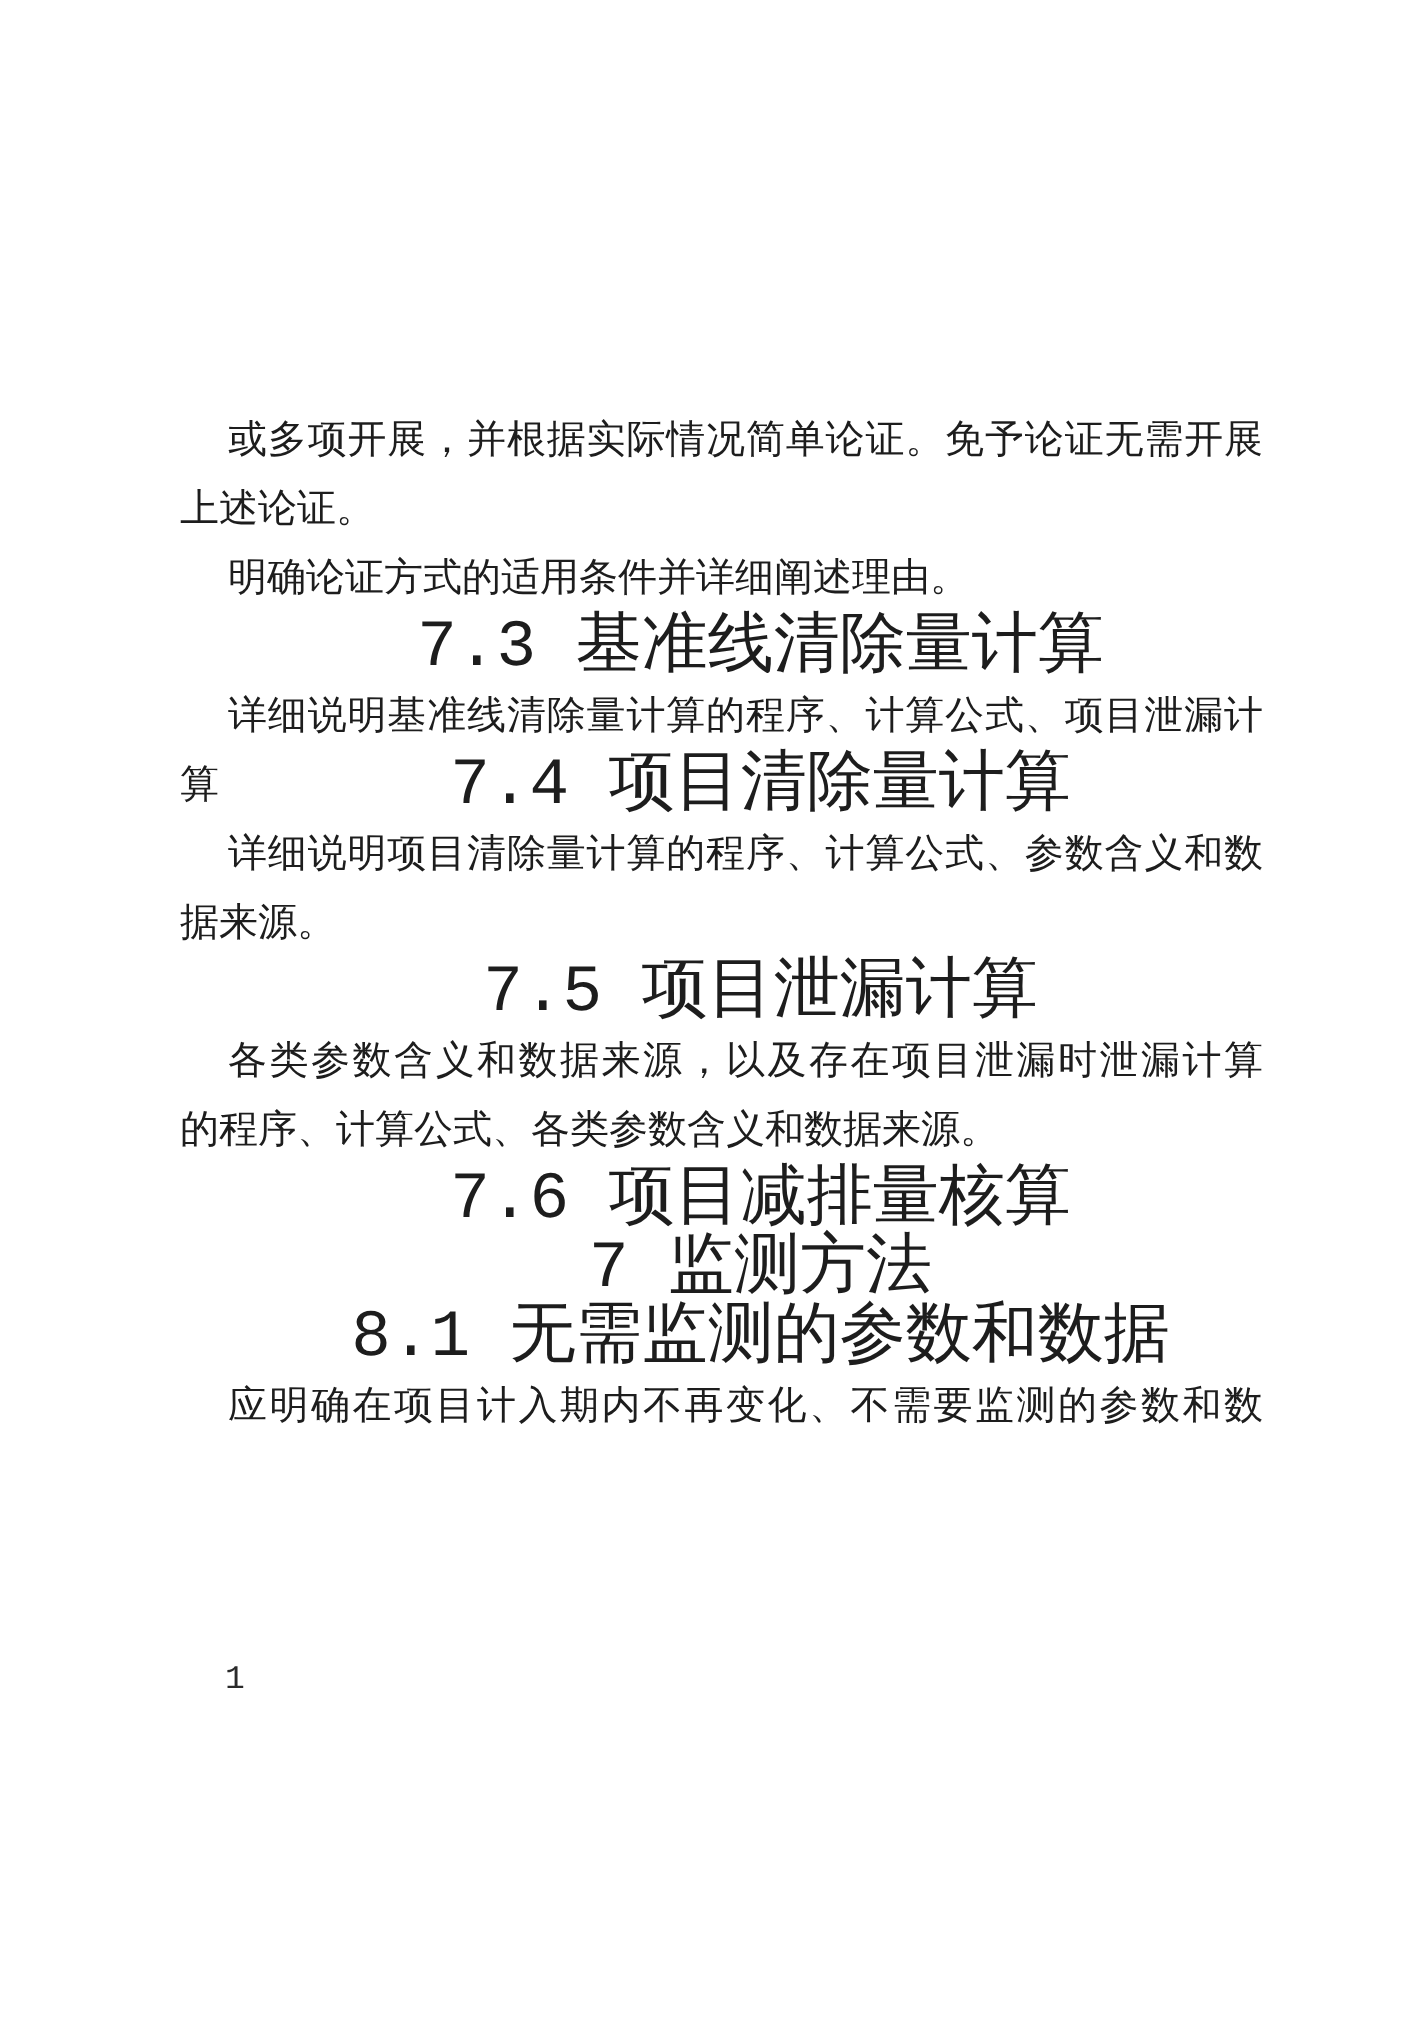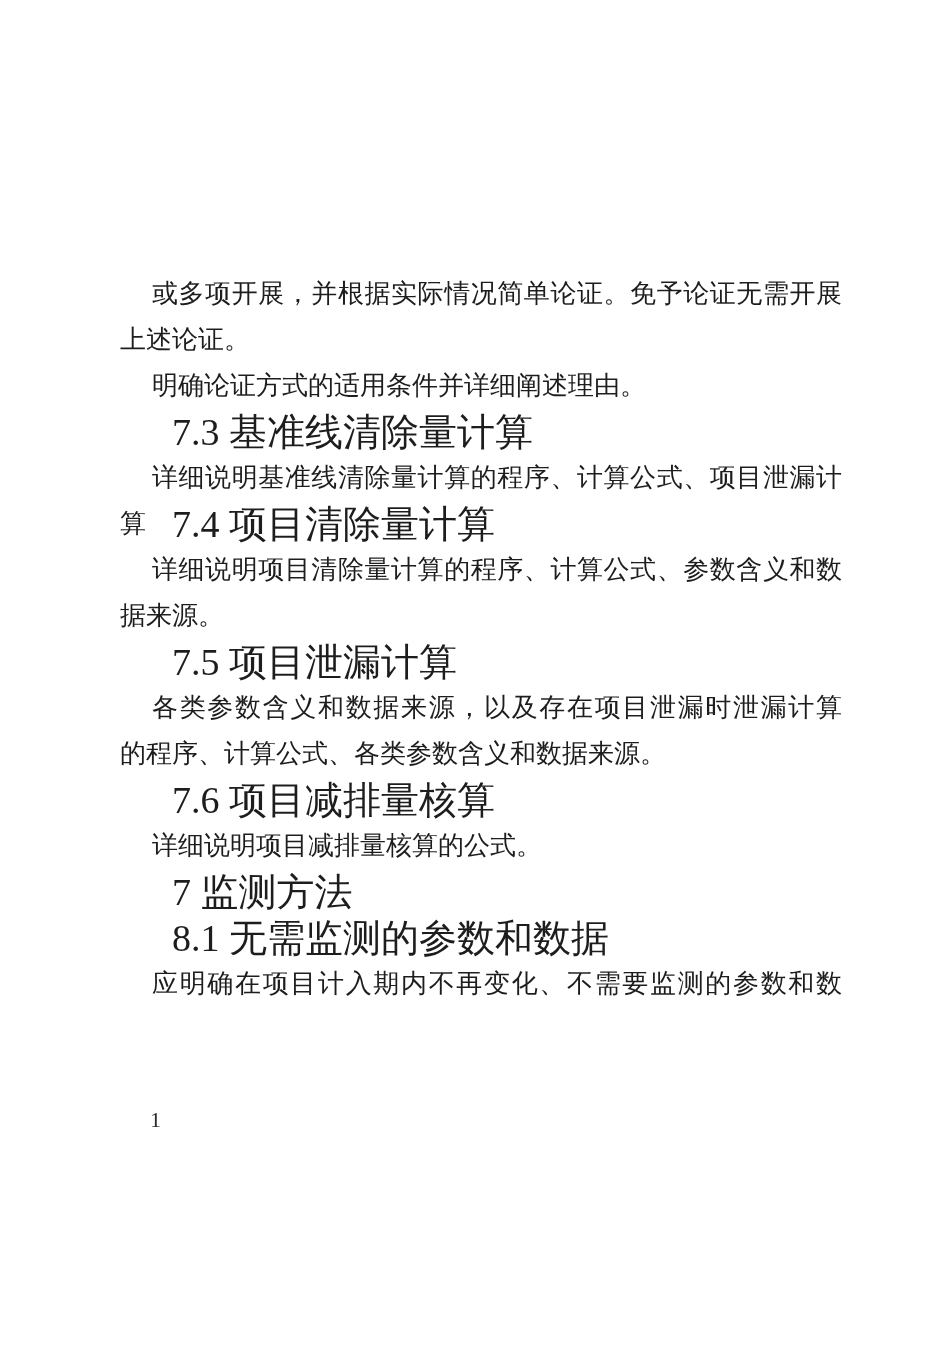--- a/index.html
+++ b/index.html
@@ -8,42 +8,43 @@
     width: 950px;
     height: 1345px;
     background: #ffffff;
     overflow: hidden;
   }
   .page {
     position: relative;
     width: 950px;
     height: 1127px;
     background: #ffffff;
-    font-family: Liberation Serif, serif;
+    font-family: Liberation Mono, monospace;
     color: #1d1d1d;
   }
   .text-block {
     position: absolute;
     left: 120px;
     top: 271px;
     width: 722px;
   }
   .line {
     height: 46px;
     line-height: 46px;
     font-size: 26px;
     white-space: normal;
     letter-spacing: 0;
   }
   .line.indent {
     text-indent: 32px;
   }
   .line.heading {
     text-indent: 52px;
-    font-size: 38px;
+    font-size: 44px;
+    text-align: center;
   }
   .line.justify {
     text-align: justify;
     text-align-last: justify;
   }
   .page-number {
     position: absolute;
     left: 150px;
     top: 1105px;
     height: 30px;
@@ -62,19 +63,18 @@
     <div class="line indent">明确论证方式的适用条件并详细阐述理由。</div>
     <div class="line heading">7.3 基准线清除量计算</div>
     <div class="line indent justify">详细说明基准线清除量计算的程序、计算公式、项目泄漏计算</div>
     <div class="line heading">7.4 项目清除量计算</div>
     <div class="line indent justify">详细说明项目清除量计算的程序、计算公式、参数含义和数</div>
     <div class="line">据来源。</div>
     <div class="line heading">7.5 项目泄漏计算</div>
     <div class="line indent justify">各类参数含义和数据来源，以及存在项目泄漏时泄漏计算</div>
     <div class="line">的程序、计算公式、各类参数含义和数据来源。</div>
     <div class="line heading">7.6 项目减排量核算</div>
-    <div class="line indent">详细说明项目减排量核算的公式。</div>
     <div class="line heading">7 监测方法</div>
     <div class="line heading">8.1 无需监测的参数和数据</div>
     <div class="line indent justify">应明确在项目计入期内不再变化、不需要监测的参数和数</div>
   </div>
   <div class="page-number">1</div>
 </div>
 
 </body></html>

